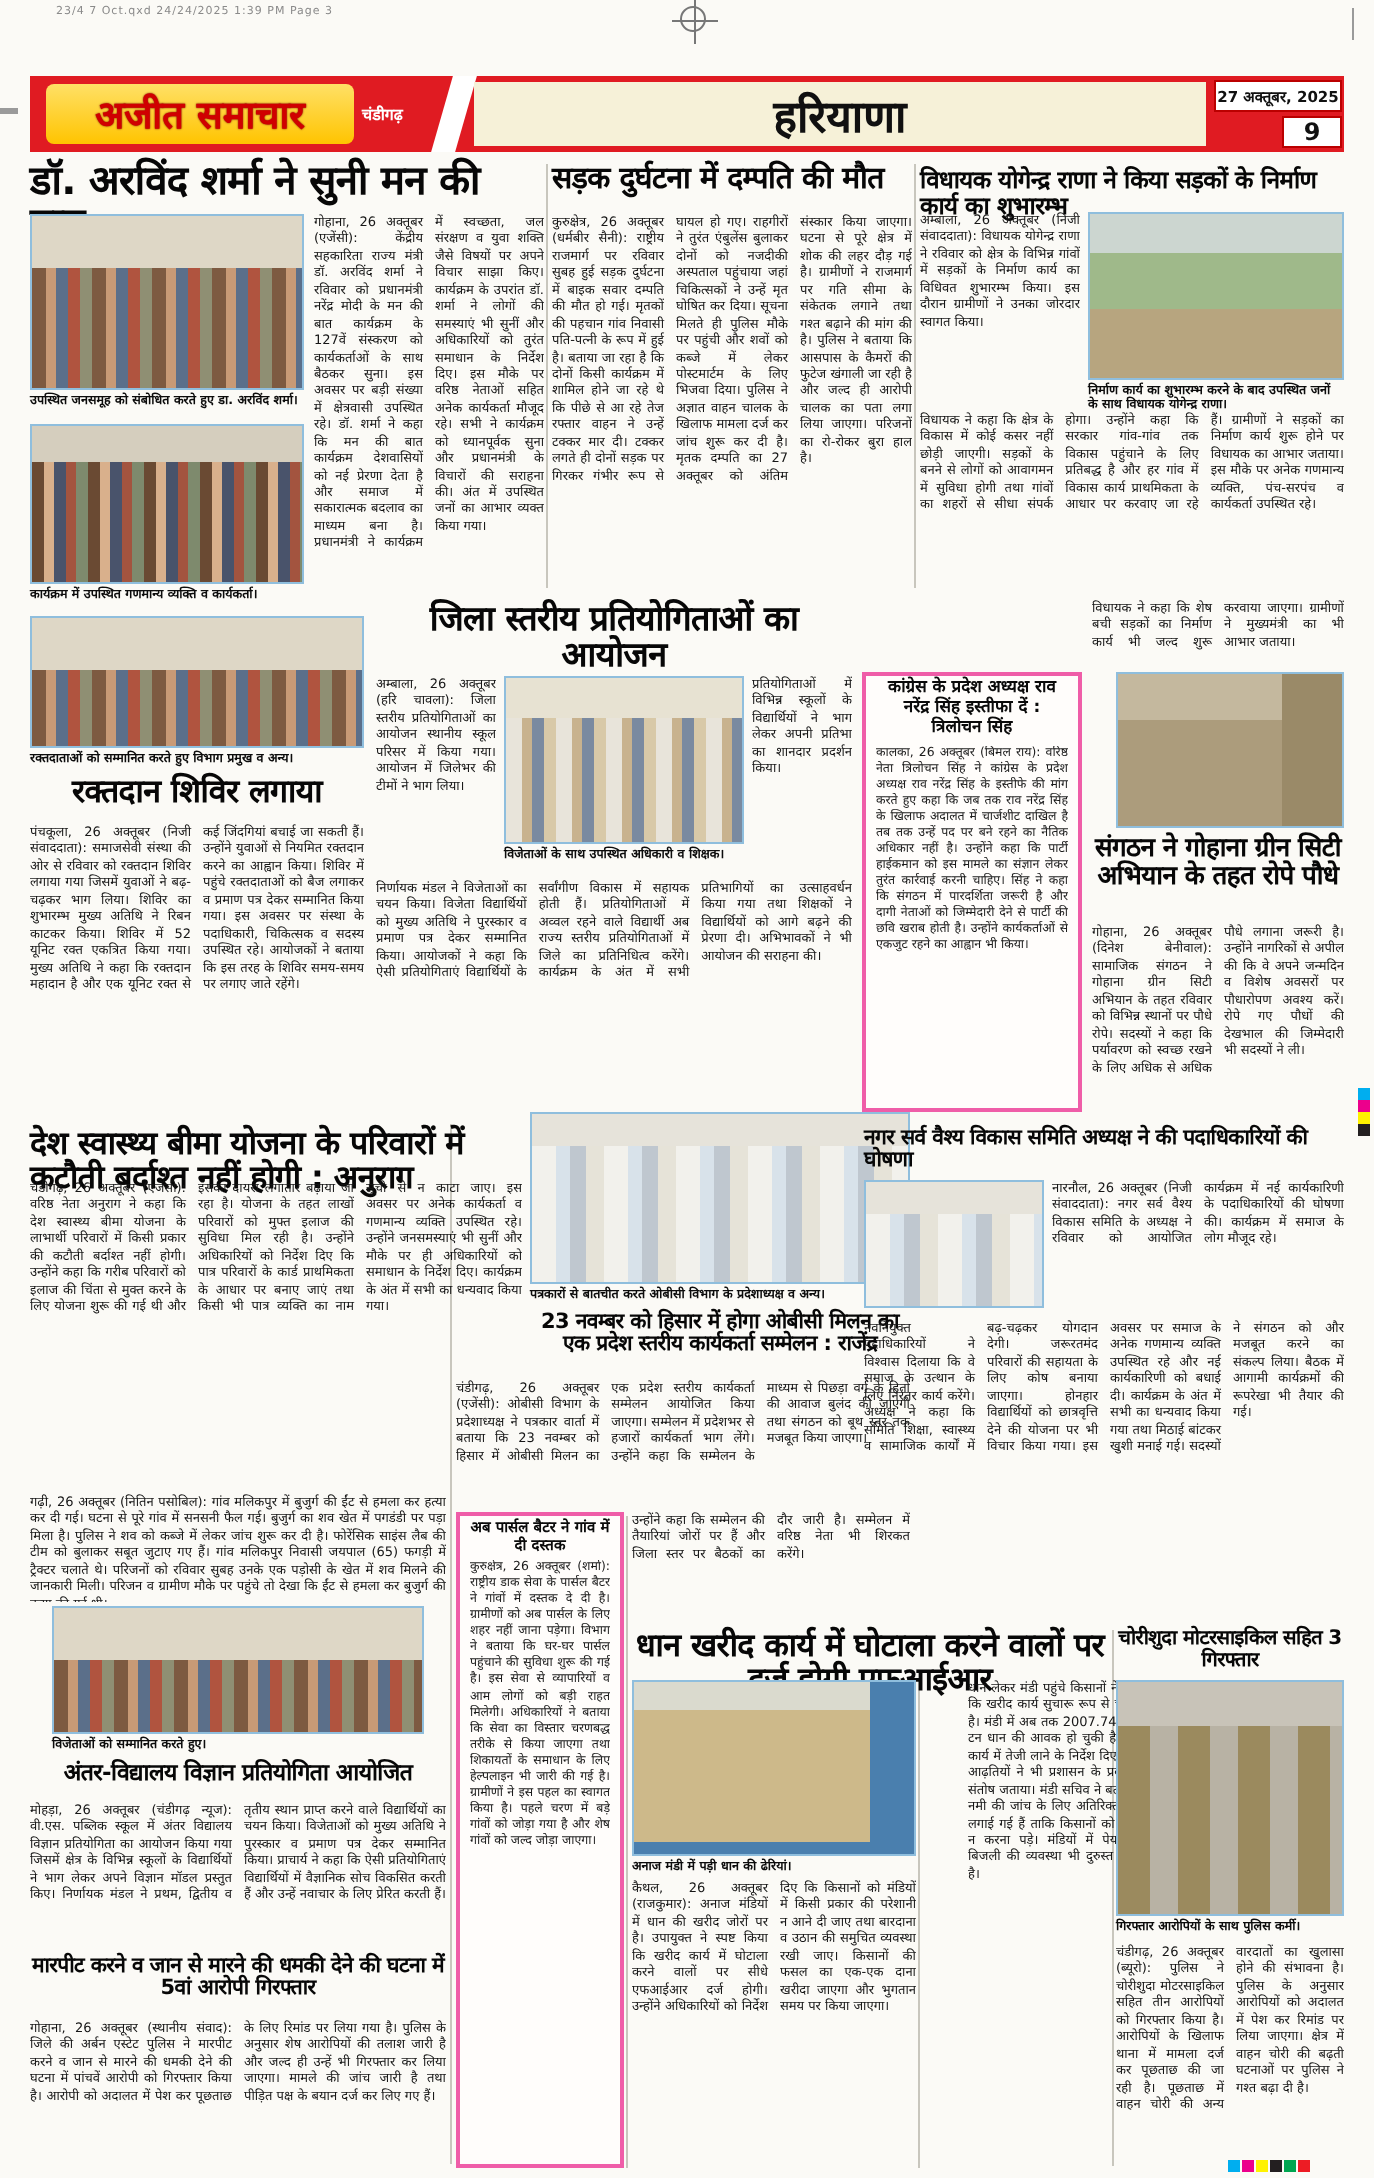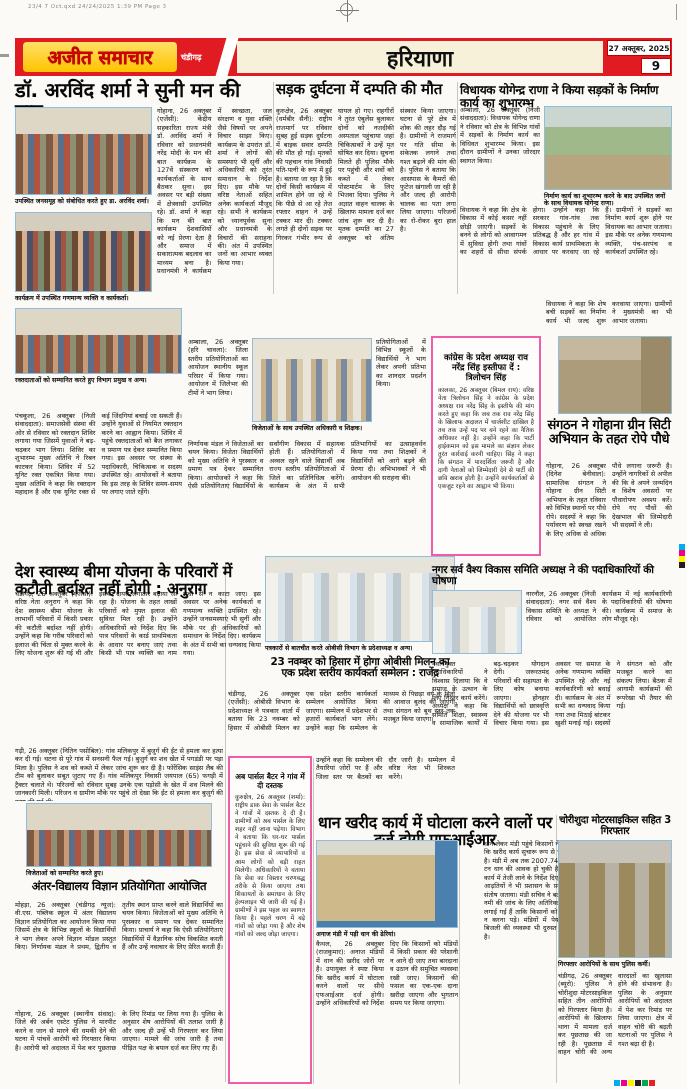--- a/index.html
+++ b/index.html
@@ -58,21 +58,21 @@
       background-color:#cfc4a8;box-shadow:inset 0 20px 0 0 #e7e2d2;}
   .ph-meeting{background:
       repeating-linear-gradient(90deg,#f2f1ec 0 12px,#d8e2ea 12px 19px,#bfc7cf 19px 27px,#e6e3d8 27px 36px);
       background-color:#dcd8cc;box-shadow:inset 0 16px 0 0 #e6e3da;}
   .ph-mandi{background:linear-gradient(180deg,#dadace 0 16%,#cdb98a 16% 100%);box-shadow:inset -56px -40px 0 -34px #4a7fae;}
   .ph-police{background:
       repeating-linear-gradient(90deg,#9b8a5e 0 16px,#b8b2a4 16px 30px);
       background-color:#b5afa1;box-shadow:inset 0 22px 0 0 #c8c3b8;}
 
   
-  .pinkbox{border:2px solid #ef5da8;background:#fffdfb;padding:14px 5px;}
+  .pinkbox{border:2px solid #ef5da8;background:#fffdfb;padding:1px 5px;}
   .pink-h{font-size:8.5px;font-weight:900;color:#0a0a0a;text-align:center;line-height:1.2;margin-bottom:3px;}
   .pink-b{font-size:6.2px;line-height:1.3;text-align:justify;color:#1a1a1a;overflow:hidden;}
 
   
   .a1-h{left:15px;top:80px;width:257px;height:24px;font-size:20px;}
   .a1-photo1{left:15px;top:107px;width:137px;height:88px;}
   .a1-cap1{left:15px;top:197px;width:137px;}
   .a1-body{left:157px;top:107px;width:115px;height:188px;column-count:2;}
   .a1-photo2{left:15px;top:212px;width:137px;height:80px;}
   .a1-cap2{left:15px;top:294px;width:137px;}
@@ -202,22 +202,24 @@
 
   <div class="abs hl a3-h">विधायक योगेन्द्र राणा ने किया सड़कों के निर्माण कार्य का शुभारम्भ</div>
   <div class="abs btxt a3-body">अम्बाला, 26 अक्तूबर (निजी संवाददाता): विधायक योगेन्द्र राणा ने रविवार को क्षेत्र के विभिन्न गांवों में सड़कों के निर्माण कार्य का विधिवत शुभारम्भ किया। इस दौरान ग्रामीणों ने उनका जोरदार स्वागत किया।</div>
   <div class="abs ph ph-outdoor a3-photo"></div>
   <div class="abs cap a3-cap">निर्माण कार्य का शुभारम्भ करने के बाद उपस्थित जनों के साथ विधायक योगेन्द्र राणा।</div>
   <div class="abs btxt a3-body2">विधायक ने कहा कि क्षेत्र के विकास में कोई कसर नहीं छोड़ी जाएगी। सड़कों के बनने से लोगों को आवागमन में सुविधा होगी तथा गांवों का शहरों से सीधा संपर्क होगा। उन्होंने कहा कि सरकार गांव-गांव तक विकास पहुंचाने के लिए प्रतिबद्ध है और हर गांव में विकास कार्य प्राथमिकता के आधार पर करवाए जा रहे हैं। ग्रामीणों ने सड़कों का निर्माण कार्य शुरू होने पर विधायक का आभार जताया। इस मौके पर अनेक गणमान्य व्यक्ति, पंच-सरपंच व कार्यकर्ता उपस्थित रहे।</div>
   <div class="abs btxt a3-body3">विधायक ने कहा कि शेष बची सड़कों का निर्माण कार्य भी जल्द शुरू करवाया जाएगा। ग्रामीणों ने मुख्यमंत्री का भी आभार जताया।</div>
 
   <div class="abs ph ph-crowd a4-photo"></div>
   <div class="abs cap a4-cap">रक्तदाताओं को सम्मानित करते हुए विभाग प्रमुख व अन्य।</div>
+  <div class="abs hl ctr a4-h">रक्तदान शिविर लगाया</div>
   <div class="abs btxt a4-body">पंचकूला, 26 अक्तूबर (निजी संवाददाता): समाजसेवी संस्था की ओर से रविवार को रक्तदान शिविर लगाया गया जिसमें युवाओं ने बढ़-चढ़कर भाग लिया। शिविर का शुभारम्भ मुख्य अतिथि ने रिबन काटकर किया। शिविर में 52 यूनिट रक्त एकत्रित किया गया। मुख्य अतिथि ने कहा कि रक्तदान महादान है और एक यूनिट रक्त से कई जिंदगियां बचाई जा सकती हैं। उन्होंने युवाओं से नियमित रक्तदान करने का आह्वान किया। शिविर में पहुंचे रक्तदाताओं को बैज लगाकर व प्रमाण पत्र देकर सम्मानित किया गया। इस अवसर पर संस्था के पदाधिकारी, चिकित्सक व सदस्य उपस्थित रहे। आयोजकों ने बताया कि इस तरह के शिविर समय-समय पर लगाए जाते रहेंगे।</div>
 
+  <div class="abs hl ctr a5-h">जिला स्तरीय प्रतियोगिताओं का आयोजन</div>
   <div class="abs btxt a5-left">अम्बाला, 26 अक्तूबर (हरि चावला): जिला स्तरीय प्रतियोगिताओं का आयोजन स्थानीय स्कूल परिसर में किया गया। आयोजन में जिलेभर की टीमों ने भाग लिया।</div>
   <div class="abs ph ph-group a5-photo"></div>
   <div class="abs cap a5-cap">विजेताओं के साथ उपस्थित अधिकारी व शिक्षक।</div>
   <div class="abs btxt a5-right">प्रतियोगिताओं में विभिन्न स्कूलों के विद्यार्थियों ने भाग लेकर अपनी प्रतिभा का शानदार प्रदर्शन किया।</div>
   <div class="abs btxt a5-bottom">निर्णायक मंडल ने विजेताओं का चयन किया। विजेता विद्यार्थियों को मुख्य अतिथि ने पुरस्कार व प्रमाण पत्र देकर सम्मानित किया। आयोजकों ने कहा कि ऐसी प्रतियोगिताएं विद्यार्थियों के सर्वांगीण विकास में सहायक होती हैं। प्रतियोगिताओं में अव्वल रहने वाले विद्यार्थी अब राज्य स्तरीय प्रतियोगिताओं में जिले का प्रतिनिधित्व करेंगे। कार्यक्रम के अंत में सभी प्रतिभागियों का उत्साहवर्धन किया गया तथा शिक्षकों ने विद्यार्थियों को आगे बढ़ने की प्रेरणा दी। अभिभावकों ने भी आयोजन की सराहना की।</div>
 
   <div class="abs pinkbox a6-box">
     <div class="pink-h">कांग्रेस के प्रदेश अध्यक्ष राव नरेंद्र सिंह इस्तीफा दें : त्रिलोचन सिंह</div>
     <div class="pink-b" style="height:176px">कालका, 26 अक्तूबर (बिमल राय): वरिष्ठ नेता त्रिलोचन सिंह ने कांग्रेस के प्रदेश अध्यक्ष राव नरेंद्र सिंह के इस्तीफे की मांग करते हुए कहा कि जब तक राव नरेंद्र सिंह के खिलाफ अदालत में चार्जशीट दाखिल है तब तक उन्हें पद पर बने रहने का नैतिक अधिकार नहीं है। उन्होंने कहा कि पार्टी हाईकमान को इस मामले का संज्ञान लेकर तुरंत कार्रवाई करनी चाहिए। सिंह ने कहा कि संगठन में पारदर्शिता जरूरी है और दागी नेताओं को जिम्मेदारी देने से पार्टी की छवि खराब होती है। उन्होंने कार्यकर्ताओं से एकजुट रहने का आह्वान भी किया।</div>
   </div>
@@ -240,20 +242,21 @@
   <div class="abs btxt a10-body">नारनौल, 26 अक्तूबर (निजी संवाददाता): नगर सर्व वैश्य विकास समिति के अध्यक्ष ने रविवार को आयोजित कार्यक्रम में नई कार्यकारिणी के पदाधिकारियों की घोषणा की। कार्यक्रम में समाज के लोग मौजूद रहे।</div>
   <div class="abs btxt a10-body2">नवनियुक्त पदाधिकारियों ने विश्वास दिलाया कि वे समाज के उत्थान के लिए निरंतर कार्य करेंगे। अध्यक्ष ने कहा कि समिति शिक्षा, स्वास्थ्य व सामाजिक कार्यों में बढ़-चढ़कर योगदान देगी। जरूरतमंद परिवारों की सहायता के लिए कोष बनाया जाएगा। होनहार विद्यार्थियों को छात्रवृत्ति देने की योजना पर भी विचार किया गया। इस अवसर पर समाज के अनेक गणमान्य व्यक्ति उपस्थित रहे और नई कार्यकारिणी को बधाई दी। कार्यक्रम के अंत में सभी का धन्यवाद किया गया तथा मिठाई बांटकर खुशी मनाई गई। सदस्यों ने संगठन को और मजबूत करने का संकल्प लिया। बैठक में आगामी कार्यक्रमों की रूपरेखा भी तैयार की गई।</div>
 
   <div class="abs btxt a11-body">गढ़ी, 26 अक्तूबर (नितिन पसोबिल): गांव मलिकपुर में बुजुर्ग की ईंट से हमला कर हत्या कर दी गई। घटना से पूरे गांव में सनसनी फैल गई। बुजुर्ग का शव खेत में पगडंडी पर पड़ा मिला है। पुलिस ने शव को कब्जे में लेकर जांच शुरू कर दी है। फोरेंसिक साइंस लैब की टीम को बुलाकर सबूत जुटाए गए हैं। गांव मलिकपुर निवासी जयपाल (65) फगड़ी में ट्रैक्टर चलाते थे। परिजनों को रविवार सुबह उनके एक पड़ोसी के खेत में शव मिलने की जानकारी मिली। परिजन व ग्रामीण मौके पर पहुंचे तो देखा कि ईंट से हमला कर बुजुर्ग की हत्या की गई थी।</div>
 
   <div class="abs ph ph-crowd a12-photo"></div>
   <div class="abs cap a12-cap">विजेताओं को सम्मानित करते हुए।</div>
   <div class="abs hl ctr a12-h">अंतर-विद्यालय विज्ञान प्रतियोगिता आयोजित</div>
   <div class="abs btxt a12-body">मोहड़ा, 26 अक्तूबर (चंडीगढ़ न्यूज): वी.एस. पब्लिक स्कूल में अंतर विद्यालय विज्ञान प्रतियोगिता का आयोजन किया गया जिसमें क्षेत्र के विभिन्न स्कूलों के विद्यार्थियों ने भाग लेकर अपने विज्ञान मॉडल प्रस्तुत किए। निर्णायक मंडल ने प्रथम, द्वितीय व तृतीय स्थान प्राप्त करने वाले विद्यार्थियों का चयन किया। विजेताओं को मुख्य अतिथि ने पुरस्कार व प्रमाण पत्र देकर सम्मानित किया। प्राचार्य ने कहा कि ऐसी प्रतियोगिताएं विद्यार्थियों में वैज्ञानिक सोच विकसित करती हैं और उन्हें नवाचार के लिए प्रेरित करती हैं।</div>
 
+  <div class="abs hl ctr a13-h">मारपीट करने व जान से मारने की धमकी देने की घटना में 5वां आरोपी गिरफ्तार</div>
   <div class="abs btxt a13-body">गोहाना, 26 अक्तूबर (स्थानीय संवाद): जिले की अर्बन एस्टेट पुलिस ने मारपीट करने व जान से मारने की धमकी देने की घटना में पांचवें आरोपी को गिरफ्तार किया है। आरोपी को अदालत में पेश कर पूछताछ के लिए रिमांड पर लिया गया है। पुलिस के अनुसार शेष आरोपियों की तलाश जारी है और जल्द ही उन्हें भी गिरफ्तार कर लिया जाएगा। मामले की जांच जारी है तथा पीड़ित पक्ष के बयान दर्ज कर लिए गए हैं।</div>
 
   <div class="abs pinkbox a14-box">
     <div class="pink-h" style="font-size:7.5px">अब पार्सल बैटर ने गांव में दी दस्तक</div>
     <div class="pink-b" style="height:288px">कुरुक्षेत्र, 26 अक्तूबर (शर्मा): राष्ट्रीय डाक सेवा के पार्सल बैटर ने गांवों में दस्तक दे दी है। ग्रामीणों को अब पार्सल के लिए शहर नहीं जाना पड़ेगा। विभाग ने बताया कि घर-घर पार्सल पहुंचाने की सुविधा शुरू की गई है। इस सेवा से व्यापारियों व आम लोगों को बड़ी राहत मिलेगी। अधिकारियों ने बताया कि सेवा का विस्तार चरणबद्ध तरीके से किया जाएगा तथा शिकायतों के समाधान के लिए हेल्पलाइन भी जारी की गई है। ग्रामीणों ने इस पहल का स्वागत किया है। पहले चरण में बड़े गांवों को जोड़ा गया है और शेष गांवों को जल्द जोड़ा जाएगा।</div>
   </div>
 
   <div class="abs hl ctr a15-h">धान खरीद कार्य में घोटाला करने वालों पर दर्ज होगी एफआईआर</div>
   <div class="abs ph ph-mandi a15-photo"></div>
   <div class="abs cap a15-cap">अनाज मंडी में पड़ी धान की ढेरियां।</div>

